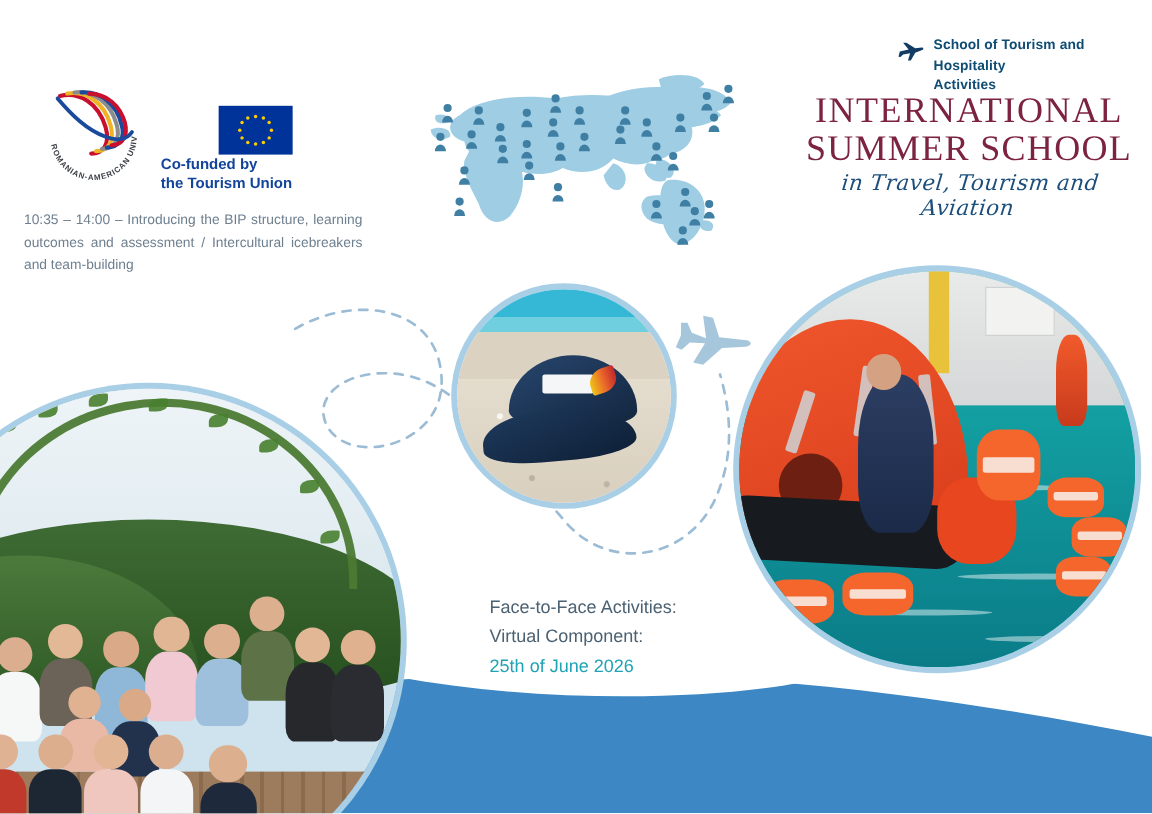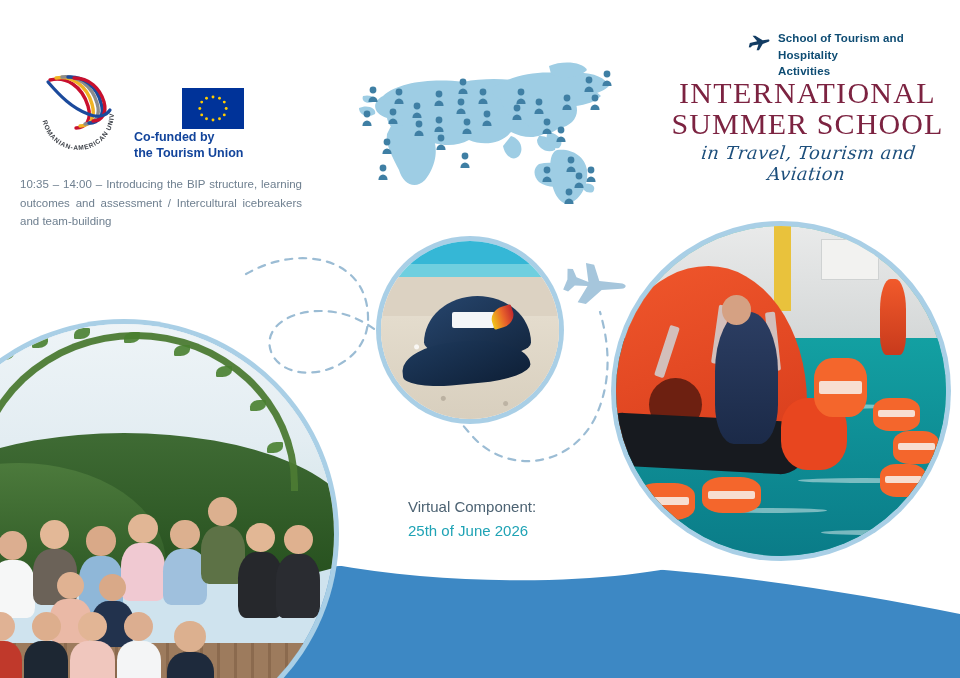--- a/index.html
+++ b/index.html
@@ -588,17 +588,18 @@
     <div class="title-line">INTERNATIONAL</div>
     <div class="title-line l2">SUMMER SCHOOL</div>
     <div class="title-script">in Travel, Tourism and Aviation</div>
   </div>
 
   <div class="schedule">
     <div class="schedule-body">10:35 – 14:00 – Introducing the BIP structure, learning outcomes and assessment / Intercultural icebreakers and team-building</div>
   </div>
 
   <div class="dates">
+    <div class="label">Face-to-Face Activities:</div>
     <div class="label">Virtual Component:</div>
     <div class="value">25th of June 2026</div>
   </div>
 
 </div>
 
 </body></html>

